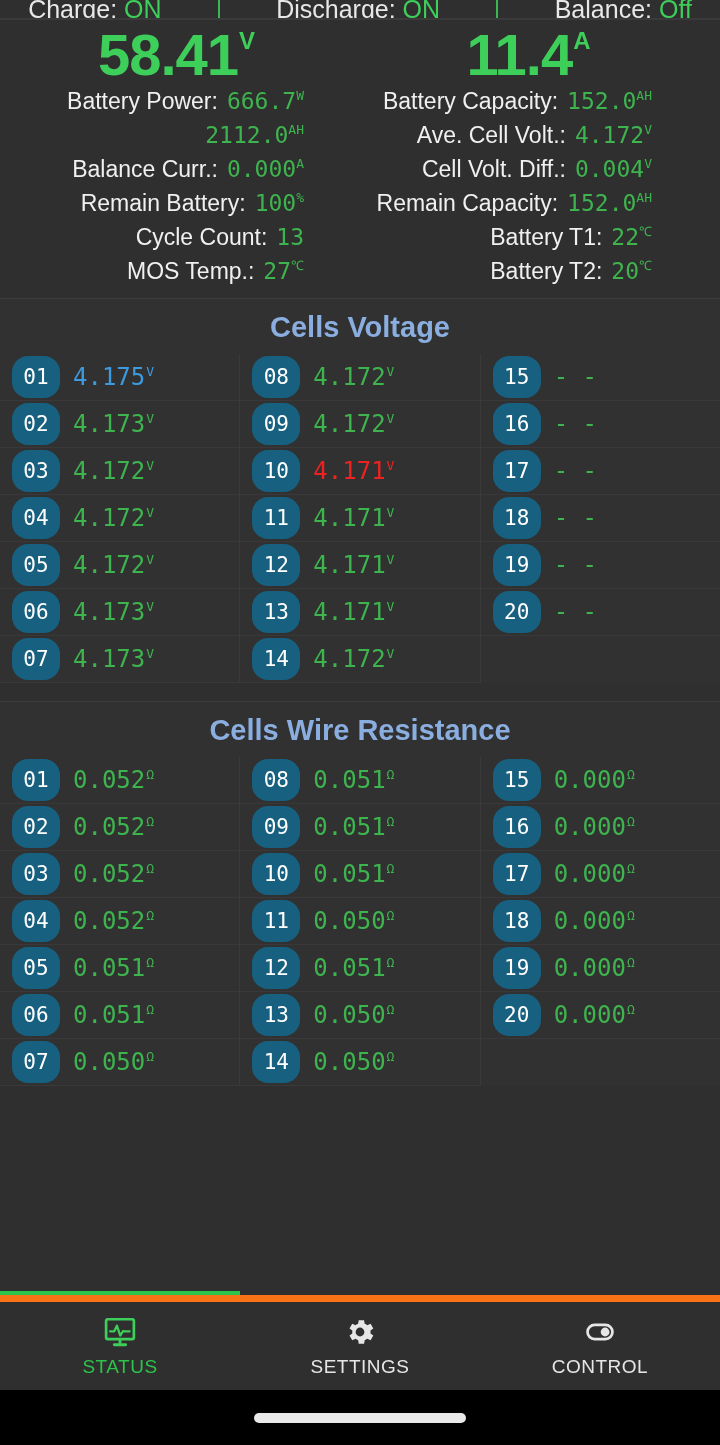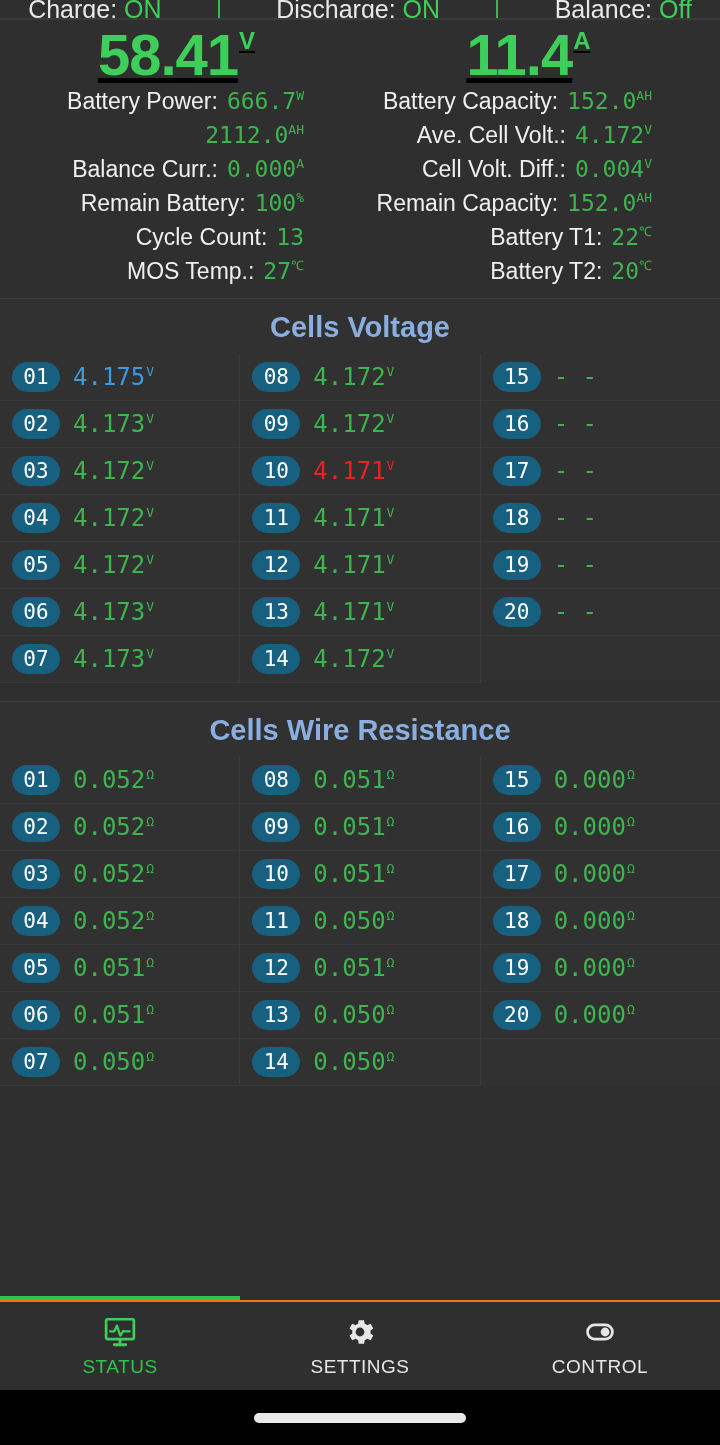--- a/index.html
+++ b/index.html
@@ -55,21 +55,20 @@
     height: 2px;
     background: #3a3a3a;
     flex: 0 0 auto;
   }
 
   
   .big-row {
     display: flex;
     padding: 6px 16px 2px 0;
     flex: 0 0 auto;
-    text-decoration: underline;
   }
   .big-col {
     flex: 1 1 50%;
     display: flex;
     align-items: baseline;
     justify-content: center;
   }
   .big-val {
     font-size: 58px;
     font-weight: bold;
@@ -163,21 +162,21 @@
     border-bottom: none;
     background: transparent;
   }
   .cell-badge {
     background: #17607f;
     color: #ffffff;
     font-family: "DejaVu Sans Mono", monospace;
     font-size: 21px;
     border-radius: 16px;
     width: 48px;
-    height: 30px;
+    height: 42px;
     display: flex;
     align-items: center;
     justify-content: center;
     flex: 0 0 auto;
   }
   .cell-val {
     font-family: "DejaVu Sans Mono", monospace;
     font-size: 24px;
     color: #3eb44f;
     margin-left: 13px;
@@ -213,21 +212,21 @@
   }
   .nav-indicator {
     width: 33.3333%;
     height: 4px;
     background: #2cc44a;
   }
   .nav {
     height: 88px;
     background: #2f2f2f;
     display: flex;
-    border-top: 2px solid #f97316;
+    border-top: 7px solid #f97316;
   }
   .nav-item {
     flex: 1 1 33.3333%;
     display: flex;
     flex-direction: column;
     align-items: center;
     justify-content: center;
     gap: 7px;
   }
   .nav-label {

